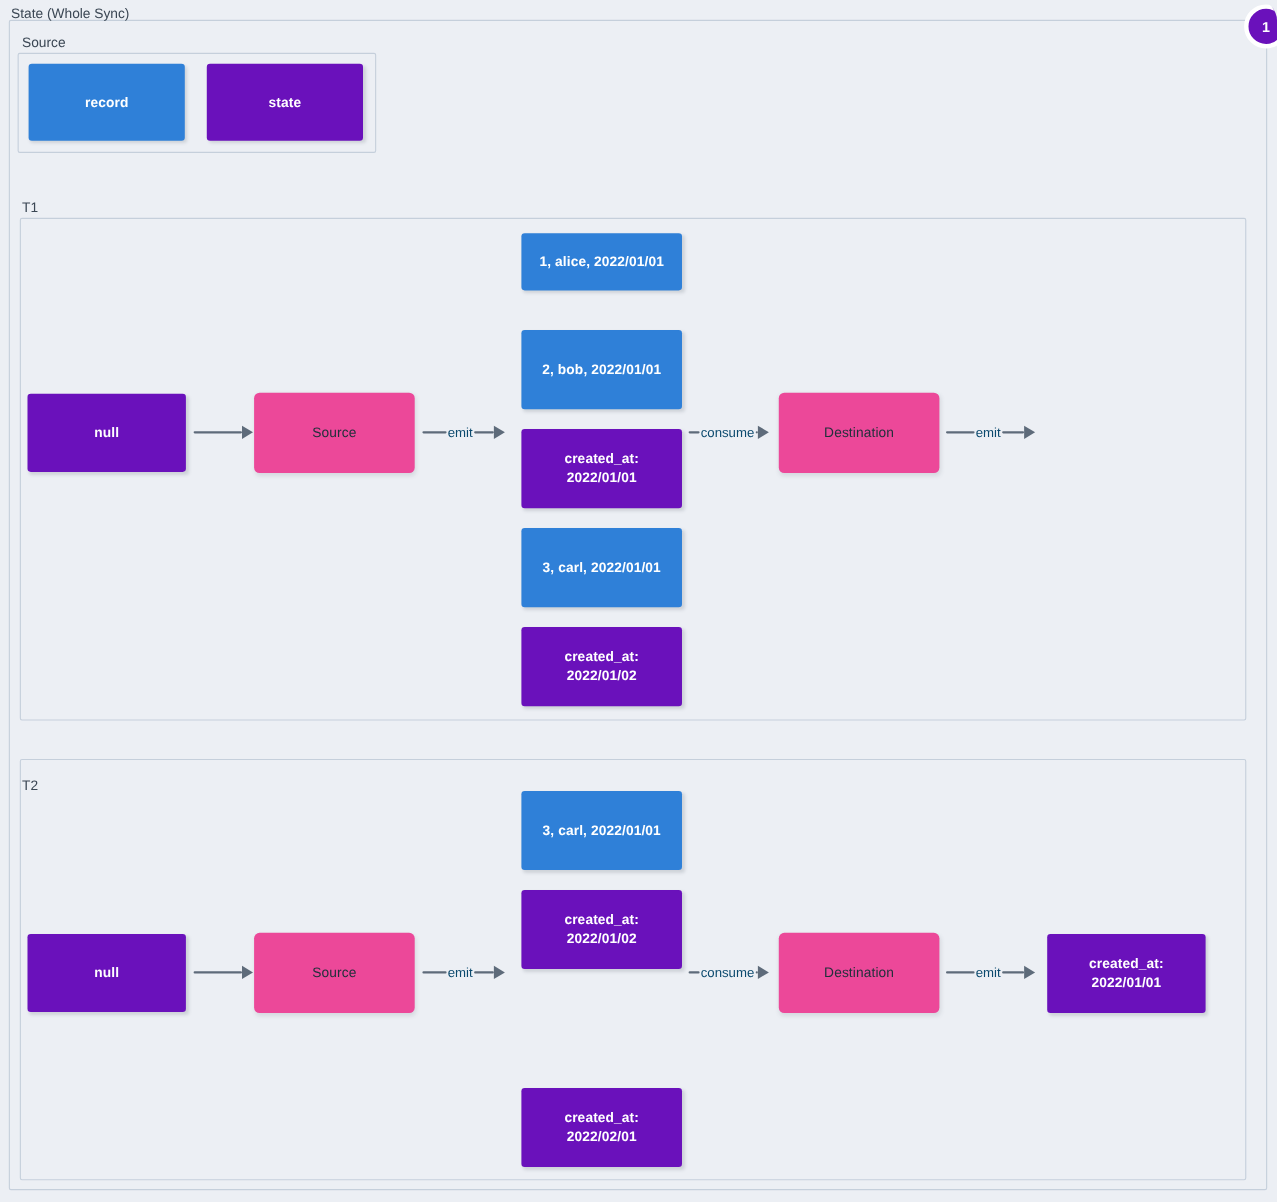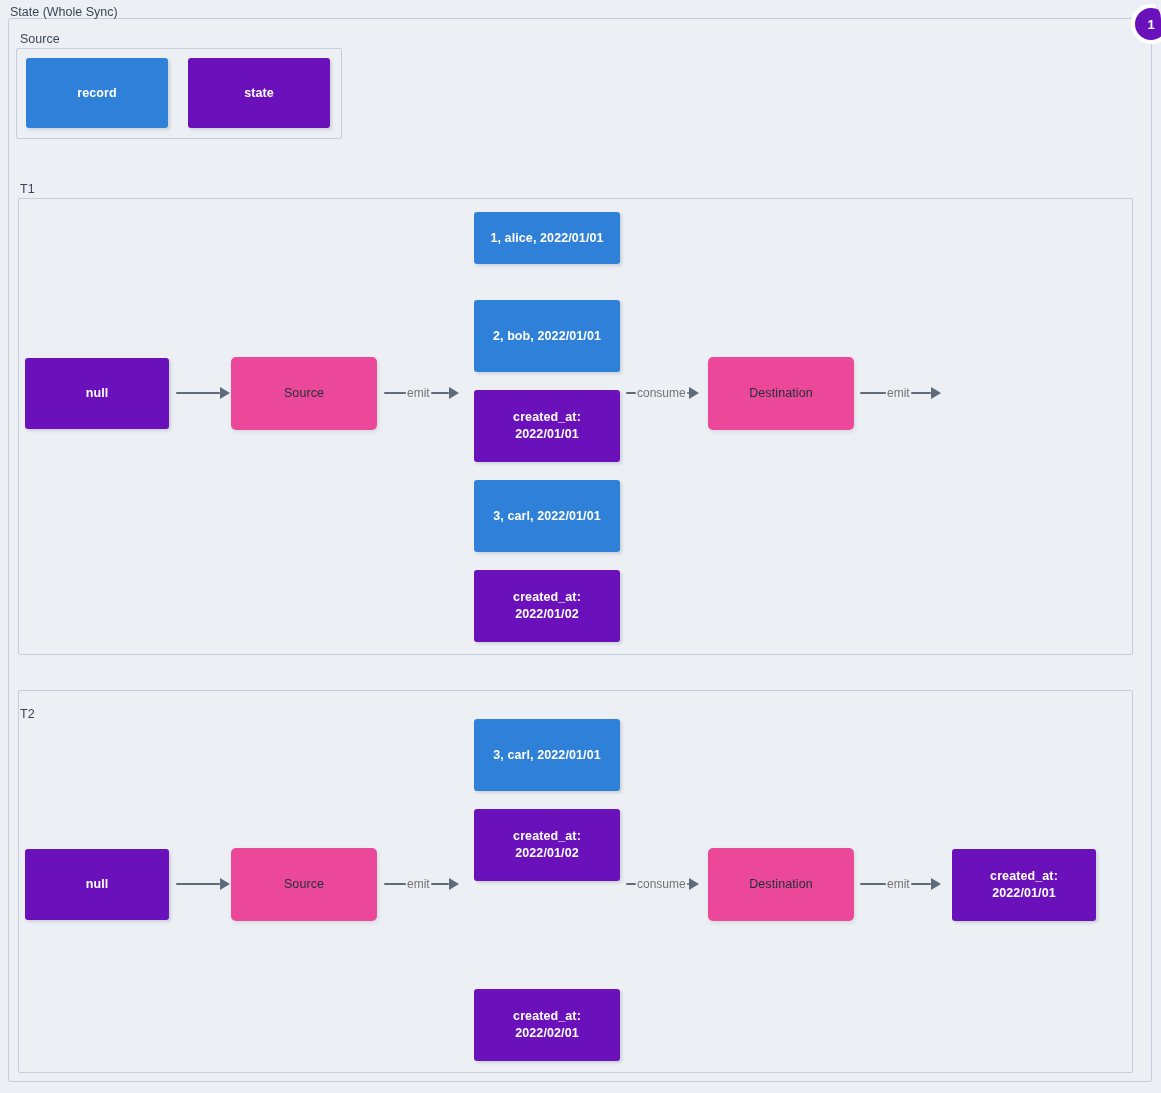--- a/index.html
+++ b/index.html
@@ -72,21 +72,21 @@
     align-items: center;
     pointer-events: none;
   }
   .edge .bar {
     height: 2.5px;
     background: #5e6b7a;
     border-radius: 1px;
   }
   .edge .lbl {
     font-size: 12px;
-    color: #737373;
+    color: #0c4a6e;
     padding: 0 1px;
     white-space: nowrap;
     line-height: 1;
     font-family: "Liberation Sans", sans-serif;
   }
   .edge .head {
     width: 0;
     height: 0;
     border-top: 6px solid transparent;
     border-bottom: 6px solid transparent;

